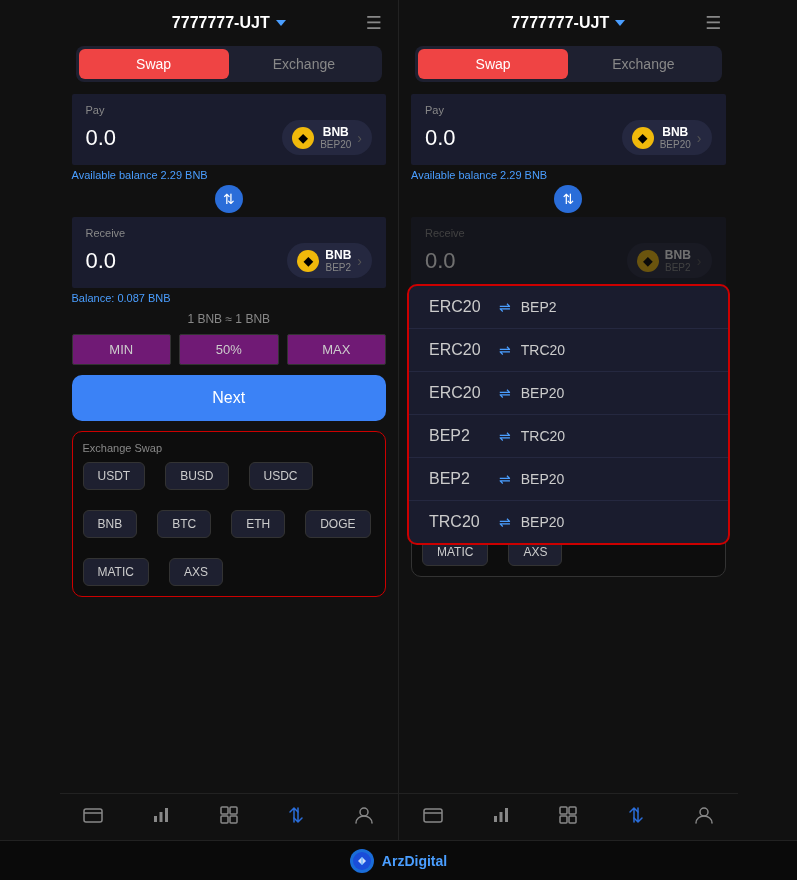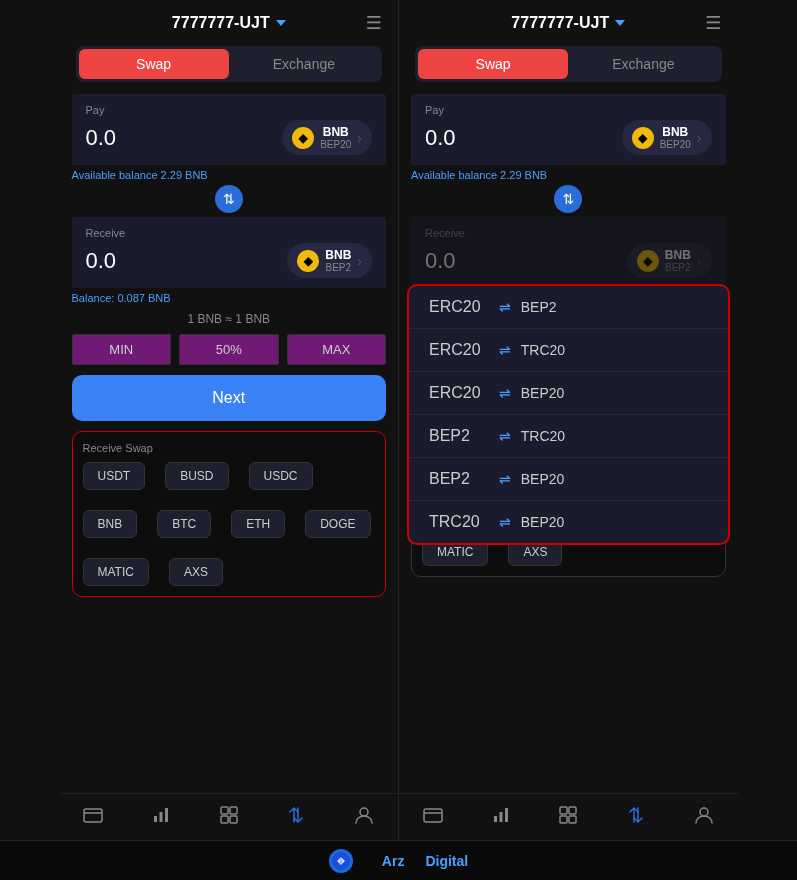--- a/index.html
+++ b/index.html
@@ -335,21 +335,21 @@
       justify-content: center;
       font-size: 10px;
       color: #fff;
       font-weight: bold;
     }
     .logo-text {
       font-size: 14px;
       color: #fff;
       font-weight: 600;
     }
-    .logo-text span { color: #4a9eff; margin-left: 21px; }
+    .logo-text span { color: #4a9eff; }
   </style>
 </head>
 <body>
 
 <div class="screens-wrapper">
 
   <div class="screen">
     <div class="header">
       <div class="header-title">
         <span>7777777-UJT</span>
@@ -411,21 +411,21 @@
 
       <div class="amount-buttons">
         <div class="amount-btn">MIN</div>
         <div class="amount-btn">50%</div>
         <div class="amount-btn">MAX</div>
       </div>
 
       <div class="next-btn">Next</div>
 
       <div class="instant-swap-section left-instant">
-        <div class="instant-swap-label">Receive Swap</div>
+        <div class="instant-swap-label">Exchange Swap</div>
         <div class="token-chips">
           <div class="chip">USDT</div>
           <div class="chip">BUSD</div>
           <div class="chip">USDC</div>
           <div class="chip">BNB</div>
           <div class="chip">BTC</div>
           <div class="chip">ETH</div>
           <div class="chip">DOGE</div>
           <div class="chip">MATIC</div>
           <div class="chip">AXS</div>

